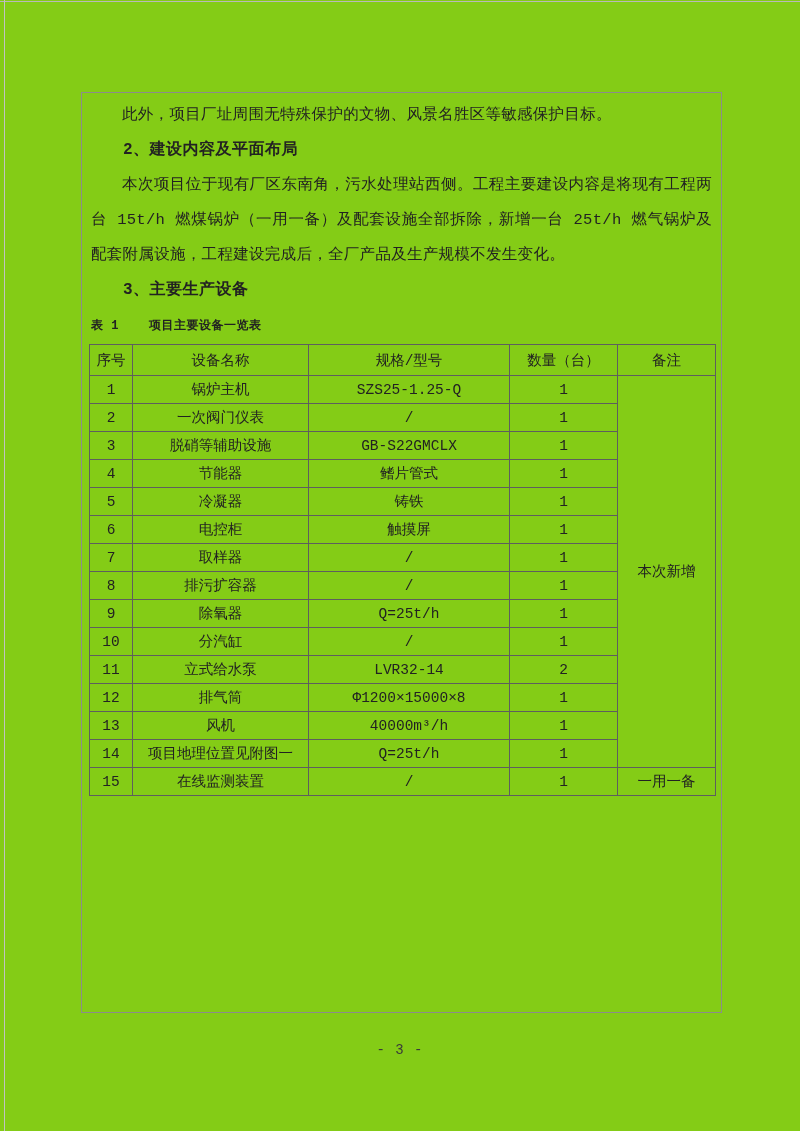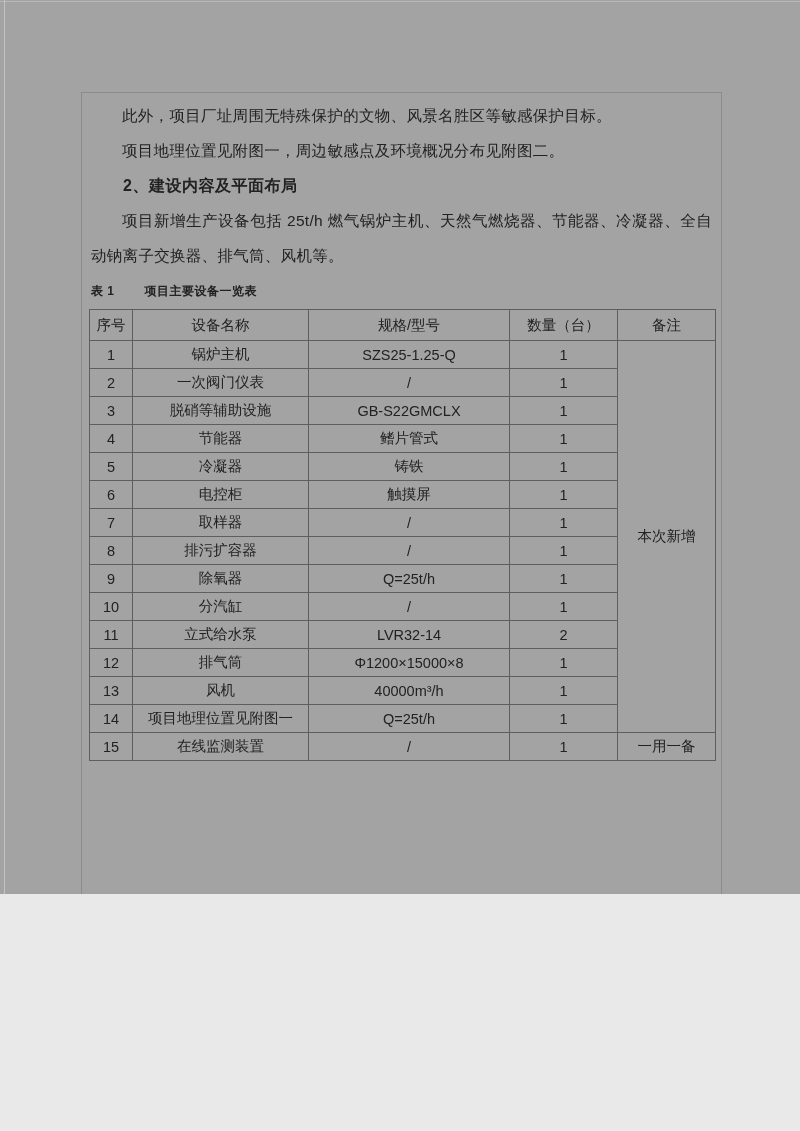--- a/index.html
+++ b/index.html
@@ -1,21 +1,21 @@
 <!DOCTYPE html>
 <html><head>
 <meta charset="utf-8">
 <style>
   html,body{margin:0;padding:0;background:#e9e9e9;}
   .page{
     position:relative;
-    width:800px;height:894px;
-    background:#a3a3a3;
+    width:800px;height:1131px;
+    background:#84cc16;
     margin:0 auto;
-    font-family:Liberation Sans, sans-serif;
+    font-family:Liberation Mono, monospace;
     color:#222222;
     overflow:hidden;
   }
   
   .top-rule{position:absolute;top:1px;left:0;width:800px;height:1px;background:#b9b9b9;}
   .left-rule{position:absolute;top:0;left:4px;width:1px;height:1131px;background:#c2c2c2;}
 
   
   .content-box{
     position:absolute;
@@ -86,23 +86,23 @@
 </style>
 </head>
 <body>
 
 <div class="page">
   <div class="top-rule"></div>
   <div class="left-rule"></div>
 
   <div class="content-box">
     <p class="para">此外，项目厂址周围无特殊保护的文物、风景名胜区等敏感保护目标。</p>
-    <p class="para">项目地理位置见附图一，周边敏感点及环境概况分布见附图二。</p>
     <p class="heading">2、建设内容及平面布局</p>
-    <p class="para">项目新增生产设备包括 25t/h 燃气锅炉主机、天然气燃烧器、节能器、冷凝器、全自动钠离子交换器、排气筒、风机等。</p>
+    <p class="para">本次项目位于现有厂区东南角，污水处理站西侧。工程主要建设内容是将现有工程两台 15t/h 燃煤锅炉（一用一备）及配套设施全部拆除，新增一台 25t/h 燃气锅炉及配套附属设施，工程建设完成后，全厂产品及生产规模不发生变化。</p>
+    <p class="heading">3、主要生产设备</p>
 
     <p class="table-caption">
       <span>表 1</span><span class="cap-gap"></span><span>项目主要设备一览表</span>
     </p>
 
     <table class="equip">
       <colgroup>
         <col style="width:43px">
           <col style="width:176px">
           <col style="width:201px">

